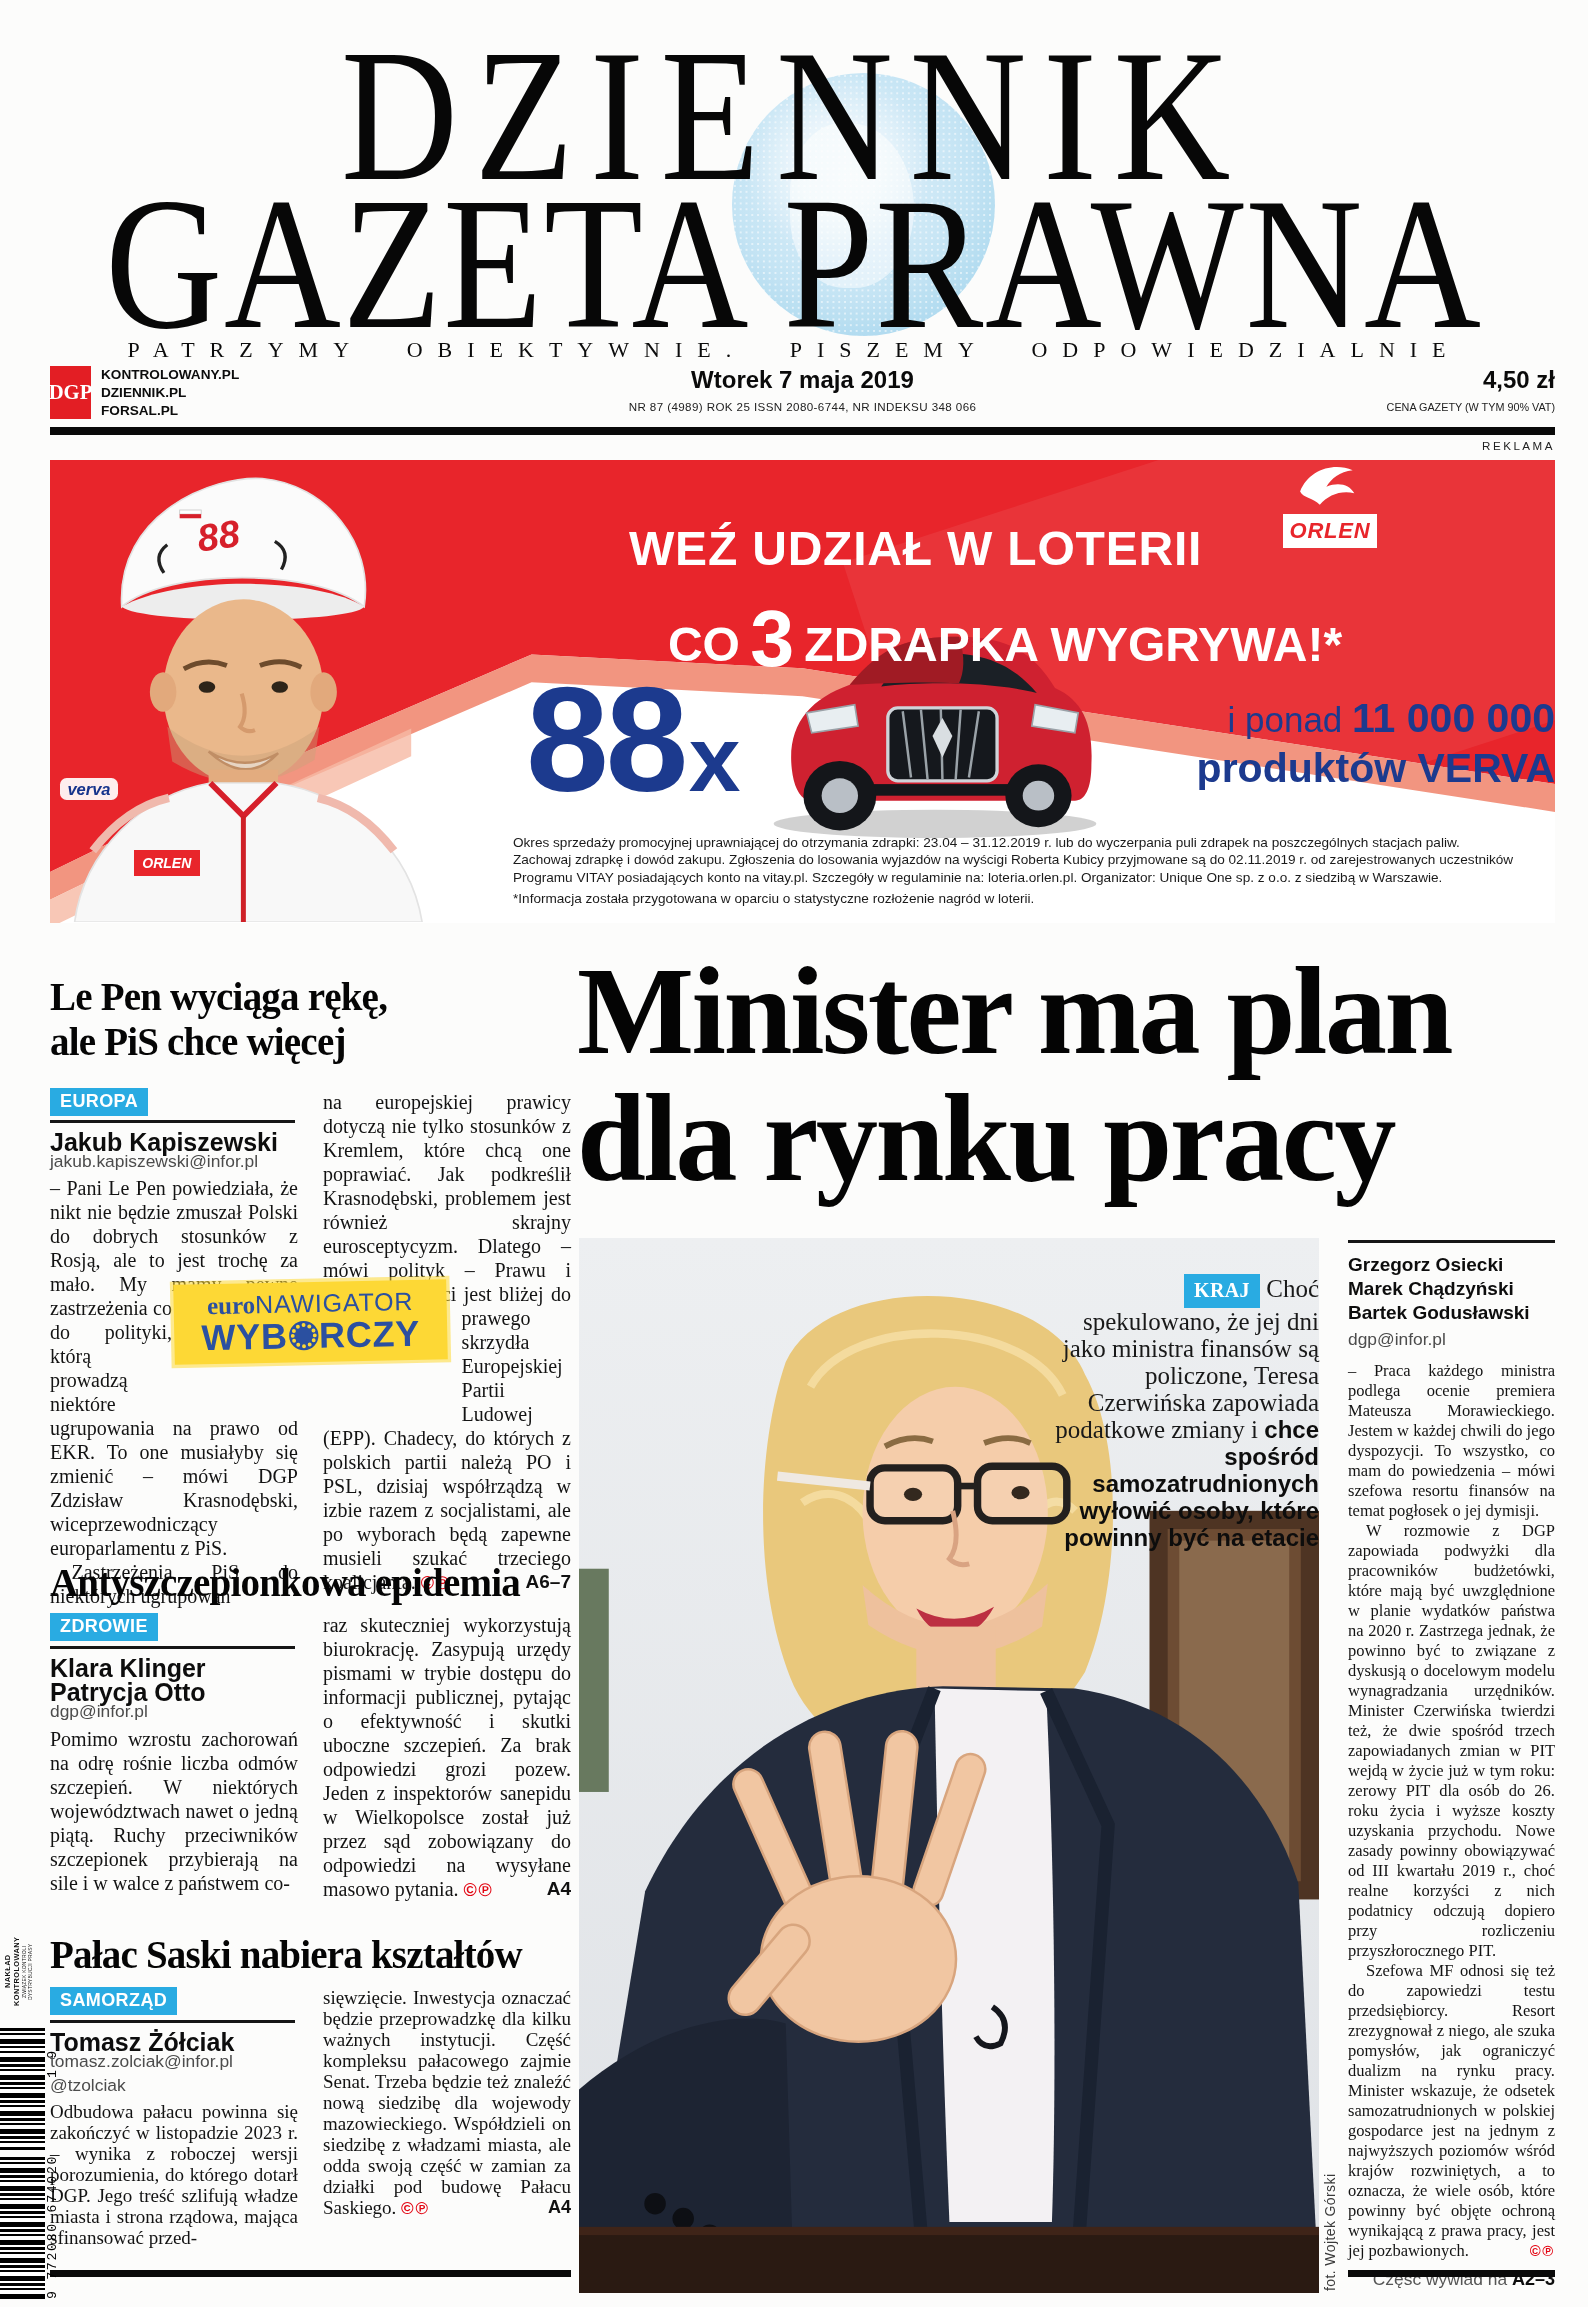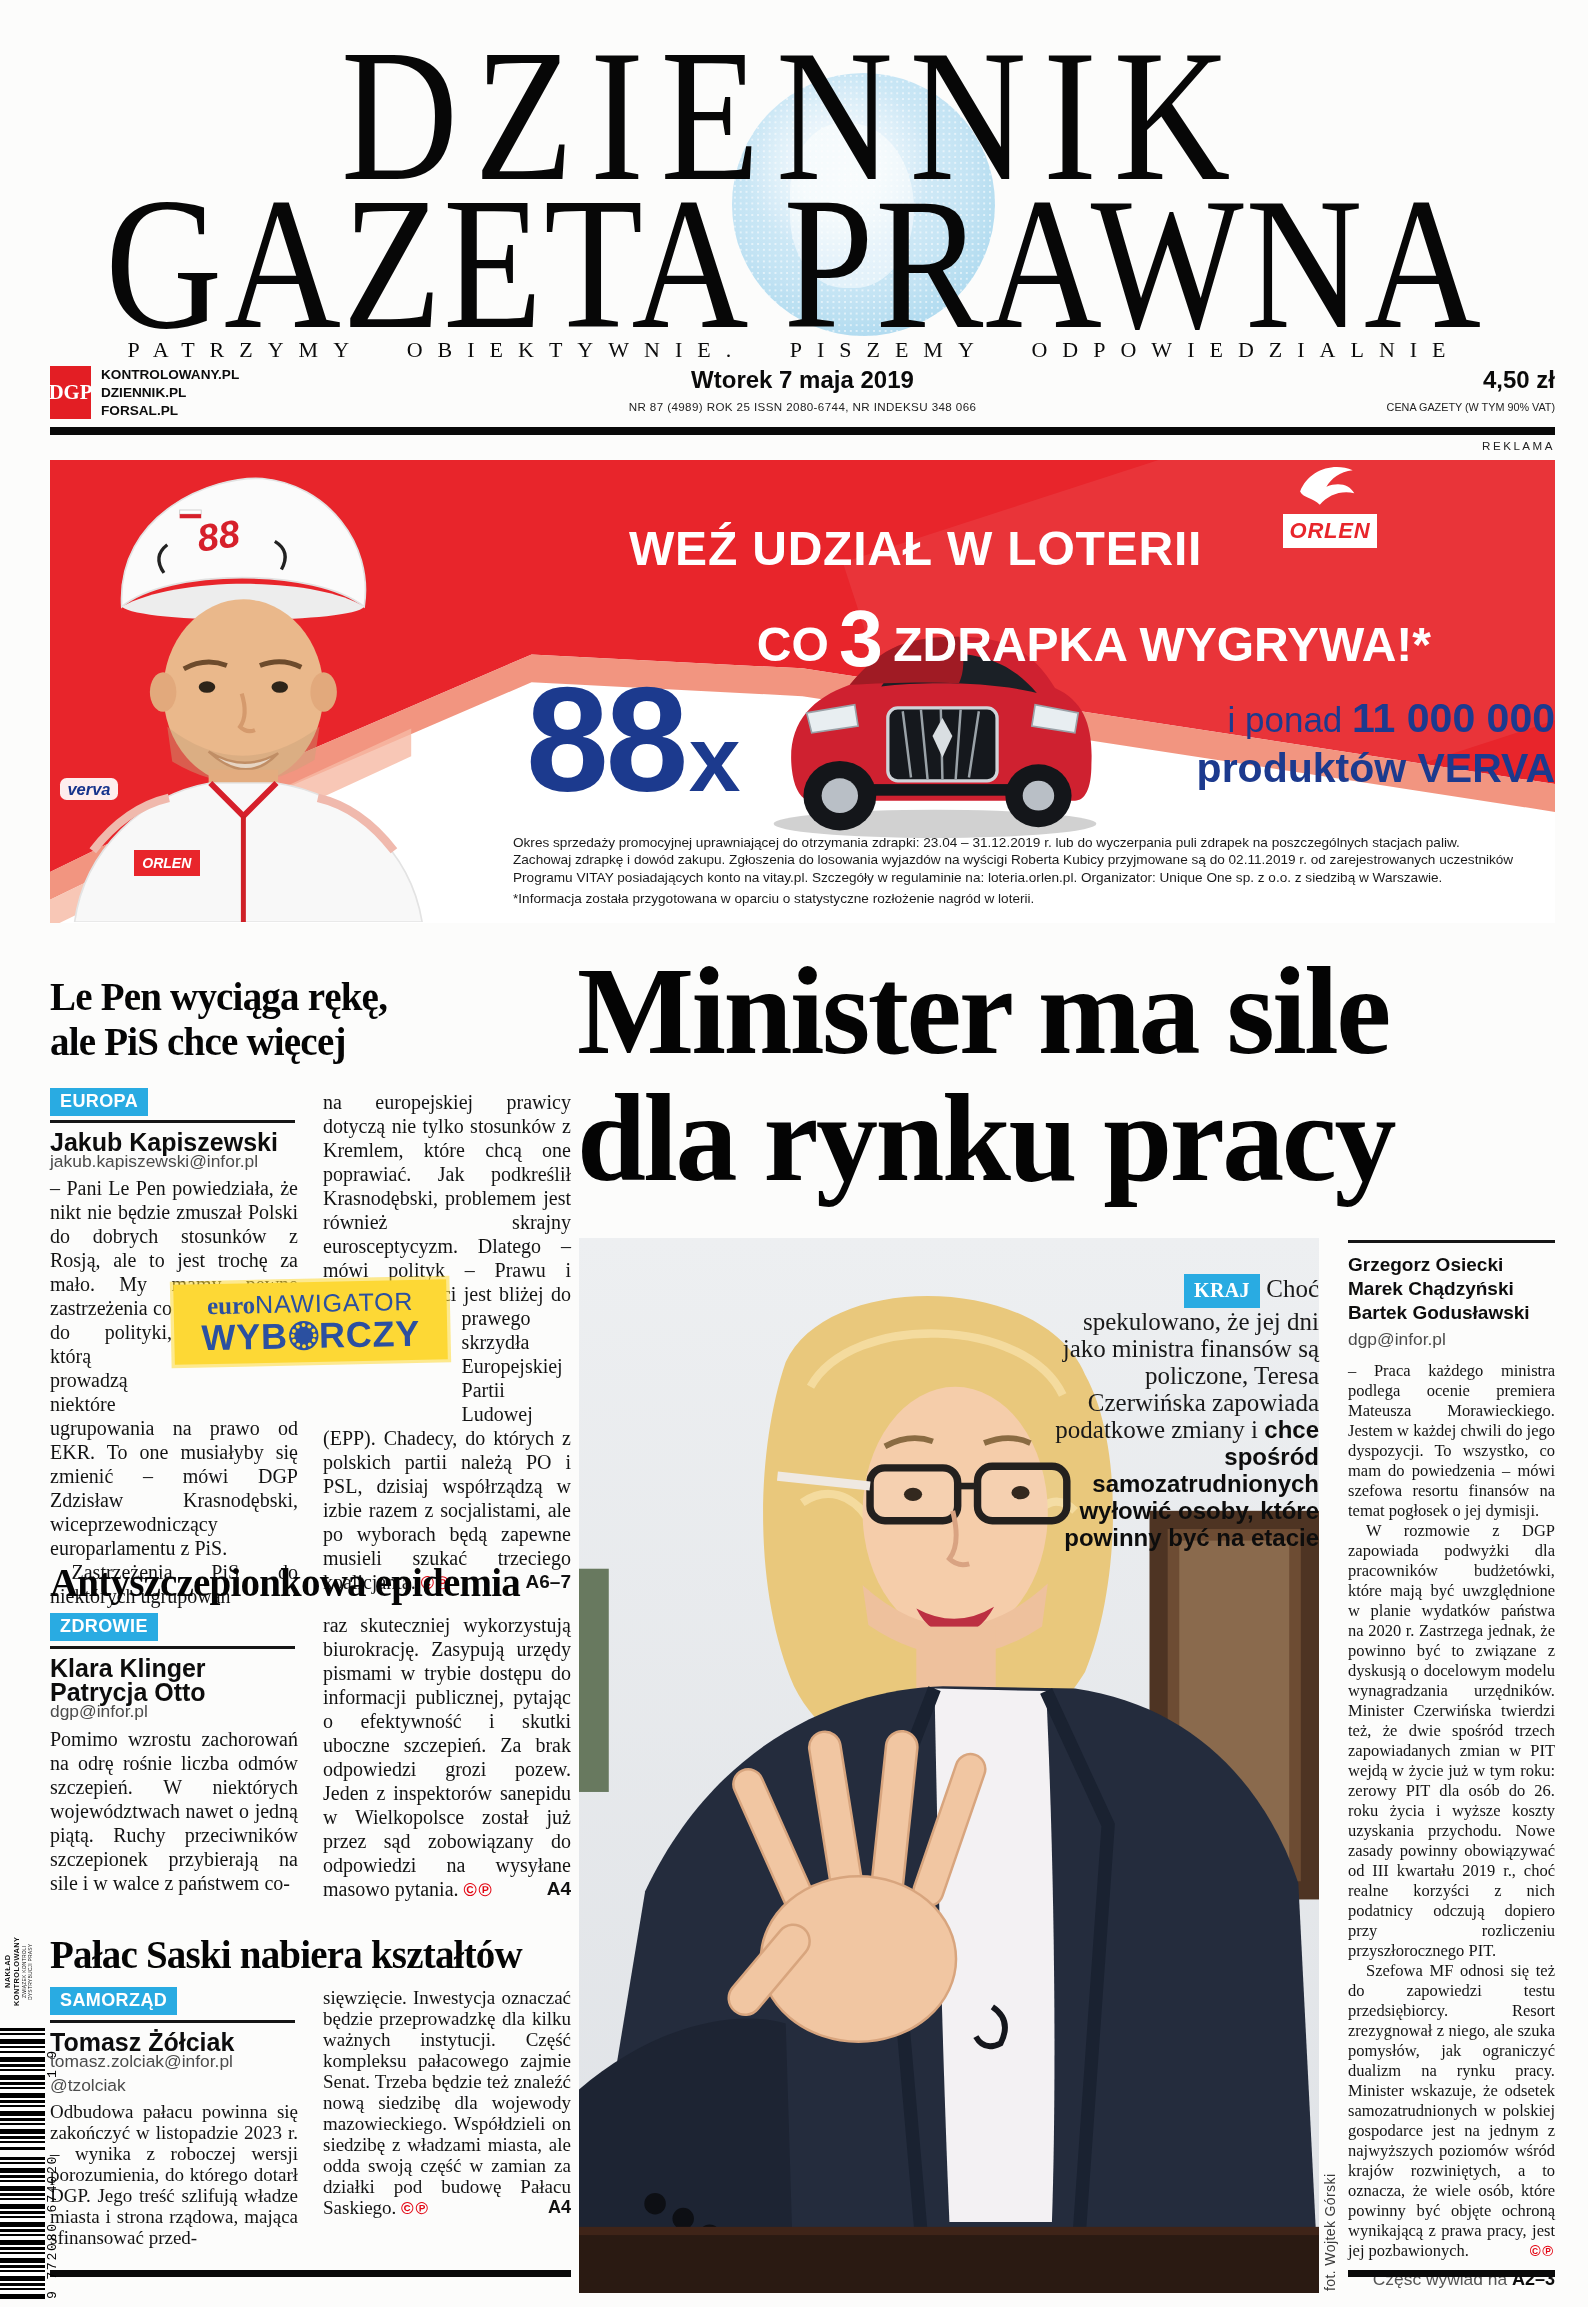--- a/index.html
+++ b/index.html
@@ -45,21 +45,21 @@
   .ad-stripe-a{position:absolute;inset:0;background:#f0836a;opacity:.85;
     clip-path:polygon(0 89%,12% 70%,32% 42%,50% 45%,70% 55%,100% 70%,100% 76%,70% 61%,50% 51%,32% 48%,12% 76%,0 95%);}
   .ad-stripe-b{position:absolute;inset:0;background:#f6b9a4;opacity:.8;
     clip-path:polygon(0 95%,12% 76%,24% 58%,24% 64%,12% 82%,0 101%);}
   .ad-ray{position:absolute;left:55%;top:-10%;width:60%;height:80%;background:rgba(255,255,255,.07);
     transform:rotate(-18deg);}
   .ad-h1{position:absolute;left:579px;top:61px;width:645px;color:#fff;font-weight:700;font-size:48px;letter-spacing:0.8px;white-space:nowrap;z-index:4;}
   .orlen-logo{position:absolute;left:1226px;top:1.7px;width:108px;text-align:center;z-index:4;}
   .orlen-box{margin-top:3.3px;background:#fff;color:#e8252b;font-weight:700;font-style:italic;
     font-size:22px;letter-spacing:0.8px;padding:4.1px 6.6px;display:inline-block;}
-  .ad-h2{position:absolute;left:529px;top:139px;width:852px;text-align:right;color:#fff;font-weight:700;z-index:4;white-space:nowrap;}
+  .ad-h2{position:absolute;left:529px;top:139px;width:852px;text-align:center;color:#fff;font-weight:700;z-index:4;white-space:nowrap;}
   .ad-h2 .t58{font-size:48px;}
   .ad-h2 .t96{font-size:79px;line-height:1;vertical-align:-5px;padding:0 6.6px;}
   .ad-88{position:absolute;left:476px;top:205px;color:#1c3a8e;font-weight:700;z-index:3;white-space:nowrap;}
   .ad-88 .n{font-size:149px;line-height:1;letter-spacing:-3.3px;}
   .ad-88 .x{font-size:93px;}
   .ad-verva-txt{position:absolute;left:1104px;top:235px;width:401px;text-align:right;color:#1c3a8e;z-index:4;}
   .ad-verva-txt .l1{font-size:35px;font-weight:400;}
   .ad-verva-txt .l1 b,.ad-verva-txt .l2{font-size:41px;font-weight:700;}
   .ad-verva-txt .l2{display:block;margin-top:3.3px;}
   .ad-fine{position:absolute;left:463px;top:374px;width:1001px;font-size:13.6px;line-height:17.4px;color:#1b1b1b;z-index:4;text-align:left;}
@@ -247,21 +247,21 @@
     <span class="chip-verva">verva</span>
     <span class="chip-orlen">ORLEN</span>
 
     <div class="ad-fine">
       <p>Okres sprzedaży promocyjnej uprawniającej do otrzymania zdrapki: 23.04 – 31.12.2019 r. lub do wyczerpania puli zdrapek na poszczególnych stacjach paliw. Zachowaj zdrapkę i dowód zakupu. Zgłoszenia do losowania wyjazdów na wyścigi Roberta Kubicy przyjmowane są do 02.11.2019 r. od zarejestrowanych uczestników Programu VITAY posiadających konto na vitay.pl. Szczegóły w regulaminie na: loteria.orlen.pl. Organizator: Unique One sp. z o.o. z siedzibą w Warszawie.</p>
       <p>*Informacja została przygotowana w oparciu o statystyczne rozłożenie nagród w loterii.</p>
     </div>
   </div>
 
   <div class="headline">
-    <div>Minister ma sile</div>
+    <div>Minister ma plan</div>
     <div>dla rynku pracy</div>
   </div>
 
   <div class="ltitle" style="left:50px;top:974px;width:529px;">
     <div>Le Pen wyciąga rękę,</div>
     <div>ale PiS chce więcej</div>
   </div>
   <span class="tag abs" style="left:50px;top:1088px;">EUROPA</span>
   <div class="hr3" style="left:50px;top:1120px;width:245px;"></div>
   <div class="aname" style="left:50px;top:1128px;">Jakub Kapiszewski</div>

